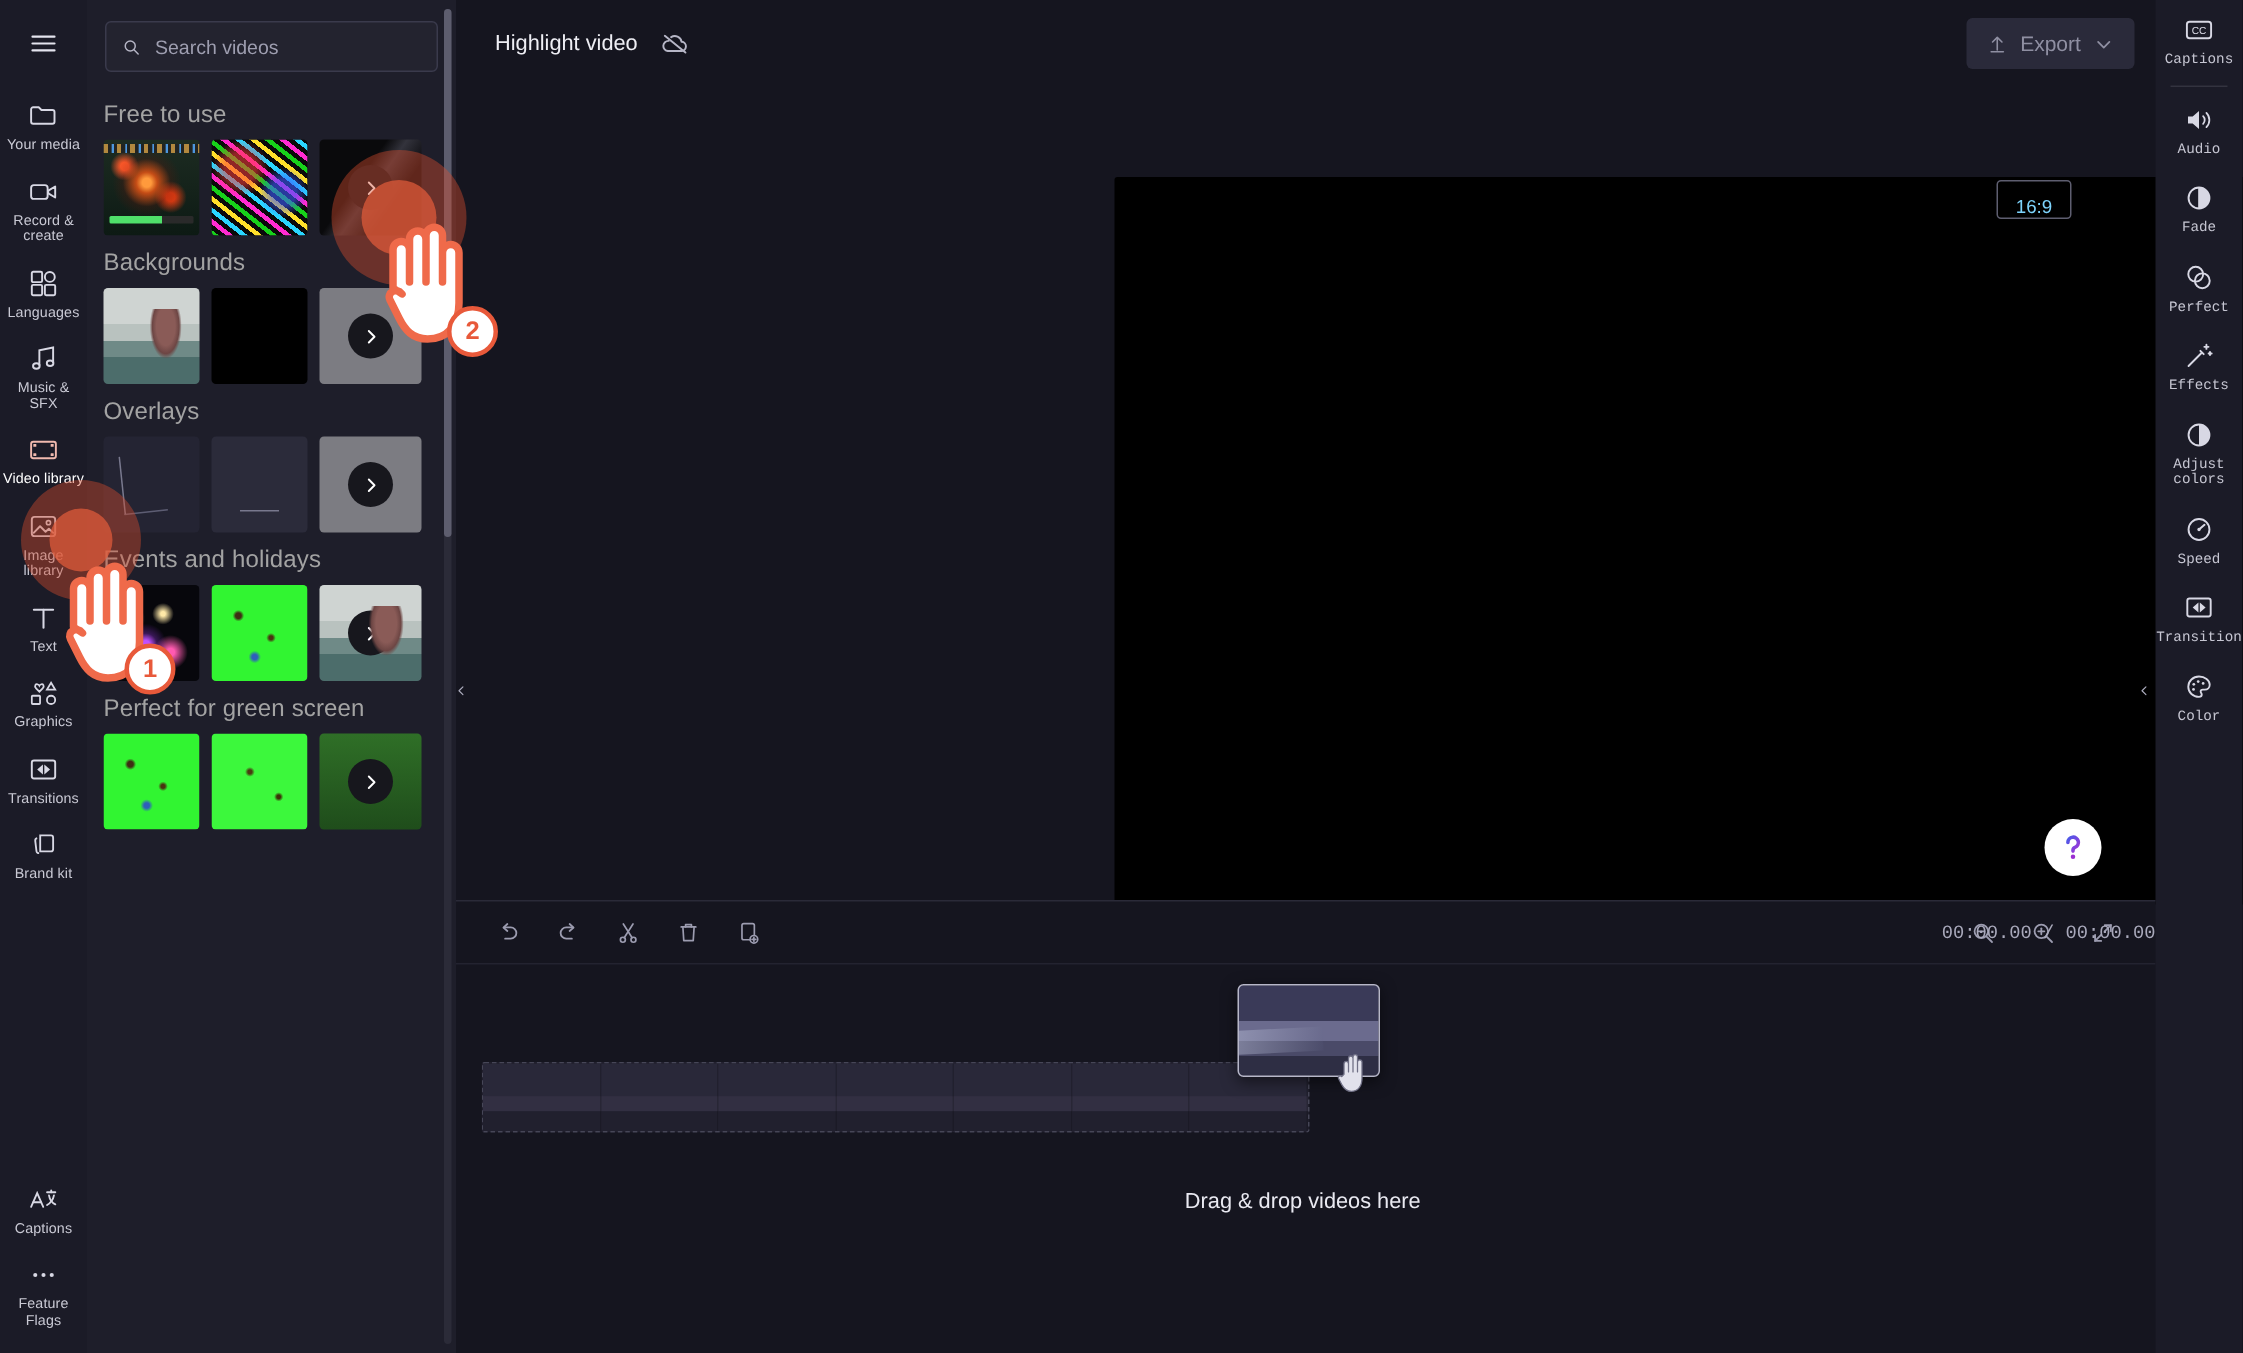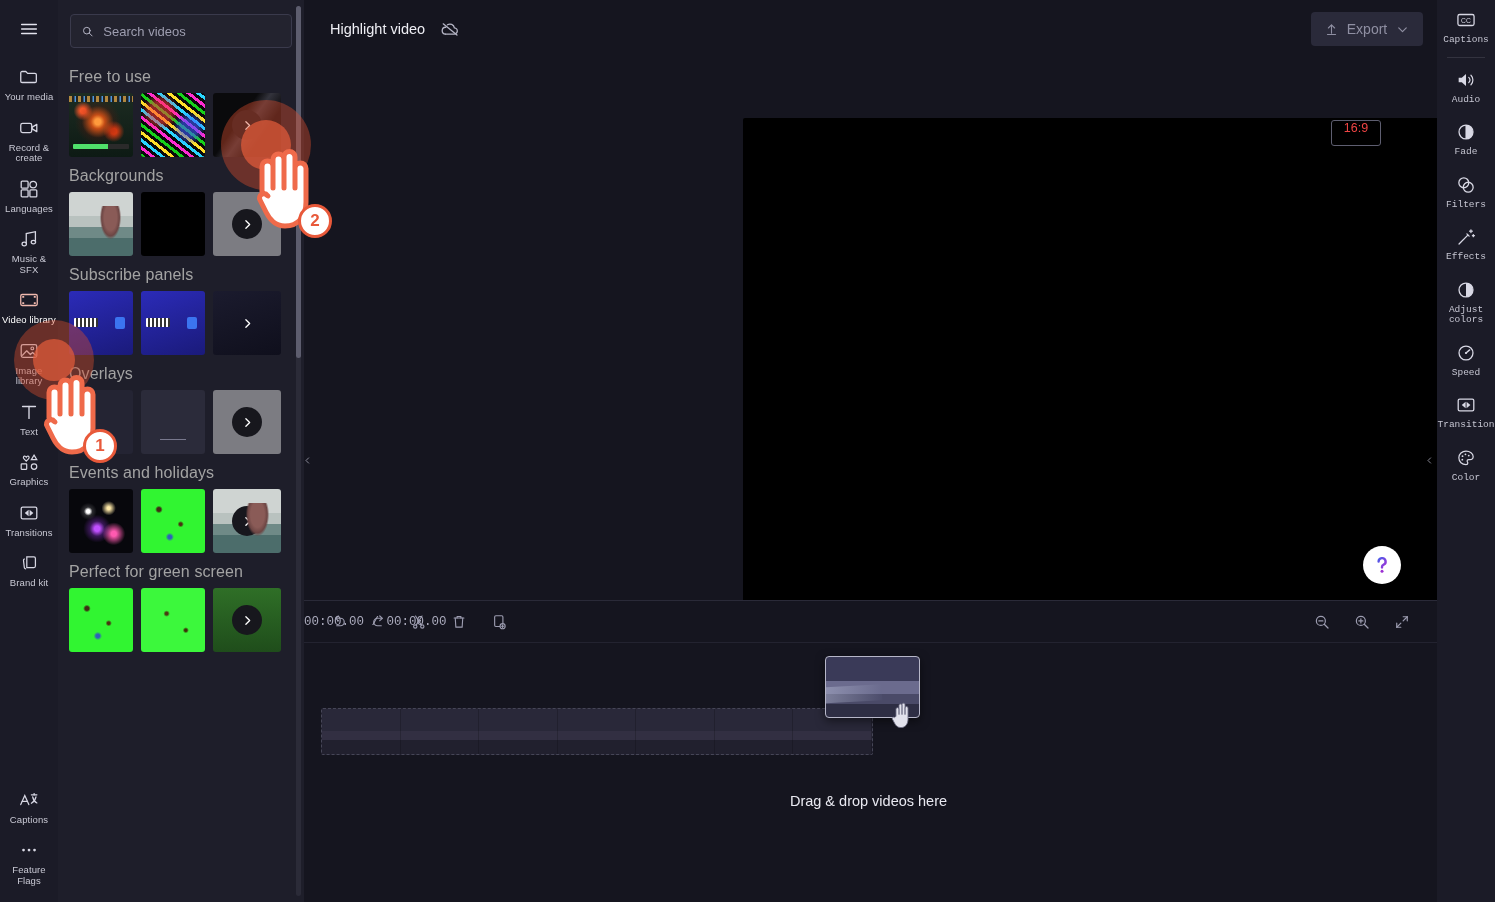--- a/index.html
+++ b/index.html
@@ -165,22 +165,22 @@
   .export-btn svg { width: 15px; height: 15px; }
 
   .preview-area { flex: 1 1 auto; position: relative; display: flex;
     align-items: flex-start; justify-content: center; min-height: 0; }
   .video-stage {
     position: absolute; left: 439px; top: 60px; width: 859px; height: 485px;
     background: #000; border-radius: 2px;
   }
   .ratio-badge {
     position: absolute; right: 56px; top: 62px; width: 50px; height: 26px;
-    border: 1px solid #5e5e70; border-radius: 3px; display: flex; align-items: flex-start;
-    justify-content: center; font-size: 12.5px; color: #ef4444; cursor: pointer;
+    border: 1px solid #5e5e70; border-radius: 3px; display: flex; align-items: flex-end;
+    justify-content: center; font-size: 12.5px; color: #7dd3fc; cursor: pointer;
   }
   .player-controls {
     position: absolute; left: 439px; top: 551px; width: 859px; height: 38px;
     display: flex; align-items: center; justify-content: center; gap: 22px;
   }
   .pc-btn { width: 26px; height: 26px; display: flex; align-items: center;
      justify-content: center; cursor: pointer; }
   .pc-btn svg { width: 22px; height: 22px; }
   .help-fab {
     position: absolute; right: 36px; bottom: 16px; width: 38px; height: 38px;
@@ -190,21 +190,21 @@
 
   
   .timeline { flex: 0 0 302px; height: 302px; background: #15151f;
      border-top: 1px solid #2a2a38; position: relative; }
   .tl-toolbar { height: 42px; display: flex; align-items: center; padding: 0 24px;
      position: relative; border-bottom: 1px solid #232330; }
   .tl-tools { display: flex; align-items: center; gap: 18px; }
   .tl-btn { width: 22px; height: 22px; display: flex; align-items: center;
      justify-content: center; cursor: pointer; }
   .tl-btn svg { width: 18px; height: 18px; }
-  .tl-time { position: absolute; left: 0; right: 0; text-align: left;
+  .tl-time { position: absolute; left: 0; right: 0; text-align: right;
      font-size: 12.5px; color: #a9a9bb; font-family: "Liberation Mono", monospace;
      pointer-events: none; }
   .tl-right { margin-left: auto; display: flex; align-items: center; gap: 18px; }
   .tl-body { position: relative; height: 259px; }
   .drop-zone {
     position: absolute; left: 17px; top: 65px; width: 552px; height: 47px;
     border: 1px dashed #6e6e86; border-radius: 2px; overflow: hidden;
     background: linear-gradient(90deg,#2a2838,#322f42 50%,#2b2839);
     opacity: .55;
   }
@@ -440,34 +440,20 @@
           <div class="thumb more t-grey">
             <div class="more-btn">
               <svg viewBox="0 0 24 24">
                   <path d="M9 5l7 7-7 7" fill="none" stroke="#fff" stroke-width="2.4" stroke-linecap="round" stroke-linejoin="round"></path>
                 </svg>
             </div>
           </div>
         </div>
       </div>
 
-      <div class="cat">
-        <div class="cat-title">Subscribe panels</div>
-        <div class="thumb-row">
-          <div class="thumb t-sub"></div>
-          <div class="thumb t-sub"></div>
-          <div class="thumb more t-subdark">
-            <div class="more-btn" style="background:transparent">
-              <svg viewBox="0 0 24 24">
-                  <path d="M9 5l7 7-7 7" fill="none" stroke="#fff" stroke-width="2.4" stroke-linecap="round" stroke-linejoin="round"></path>
-                </svg>
-            </div>
-          </div>
-        </div>
-      </div>
 
       <div class="cat">
         <div class="cat-title">Overlays</div>
         <div class="thumb-row">
           <div class="thumb t-overlay1"></div>
           <div class="thumb t-overlay2"></div>
           <div class="thumb more t-grey">
             <div class="more-btn">
               <svg viewBox="0 0 24 24">
                   <path d="M9 5l7 7-7 7" fill="none" stroke="#fff" stroke-width="2.4" stroke-linecap="round" stroke-linejoin="round"></path>
@@ -753,21 +739,21 @@
       </svg>
       <span class="rr-label">Fade</span>
     </div>
     <div class="rrail-item">
       <svg class="ri-ico" viewBox="0 0 24 24">
         <g fill="none" stroke="#d8d8e4" stroke-width="1.4">
           <circle cx="9.6" cy="9.6" r="5.4"></circle>
             <circle cx="14.4" cy="14.4" r="5.4"></circle>
         </g>
       </svg>
-      <span class="rr-label">Filters</span>
+      <span class="rr-label">Perfect</span>
     </div>
     <div class="rrail-item">
       <svg class="ri-ico" viewBox="0 0 24 24">
         <g fill="none" stroke="#d8d8e4" stroke-width="1.4" stroke-linecap="round">
           <path d="M4.4 19.6L14 10"></path>
             <path d="M13 8.6l2.4 2.4"></path>
           <path d="M17.4 4.2v3M15.9 5.7h3"></path>
             <path d="M20 9.4v2.2M19 10.5h2.2"></path>
         </g>
       </svg>

